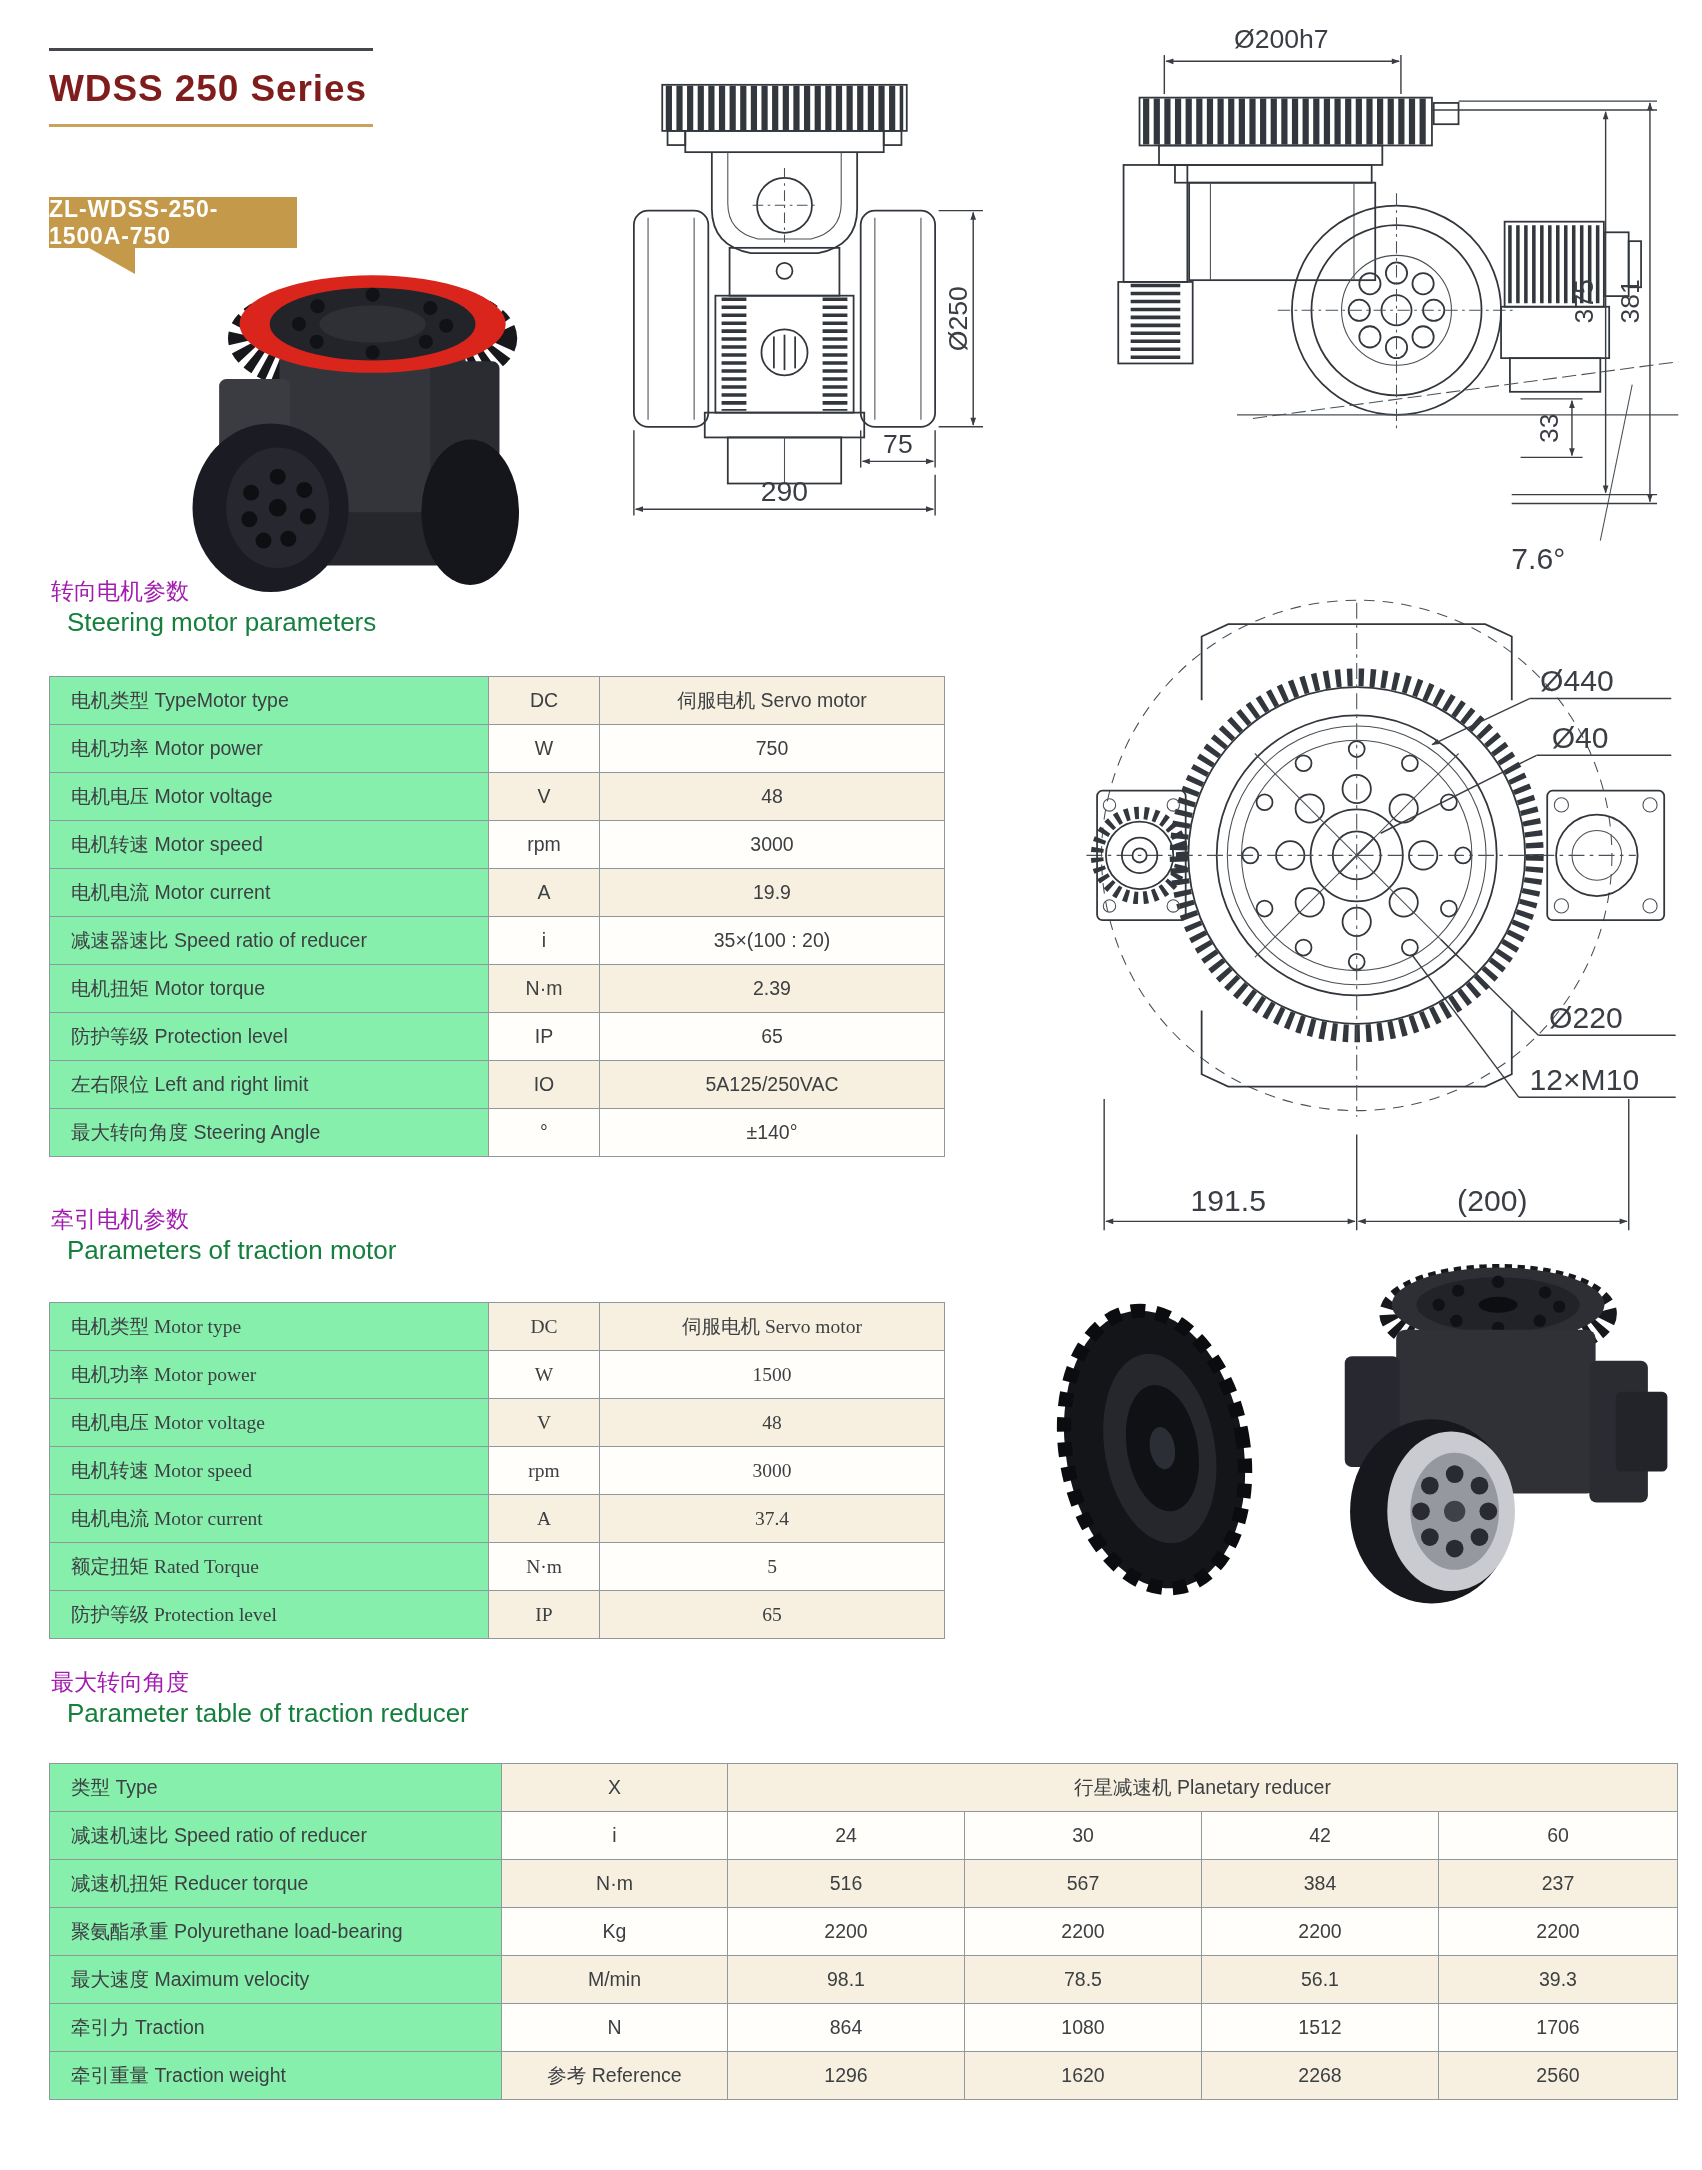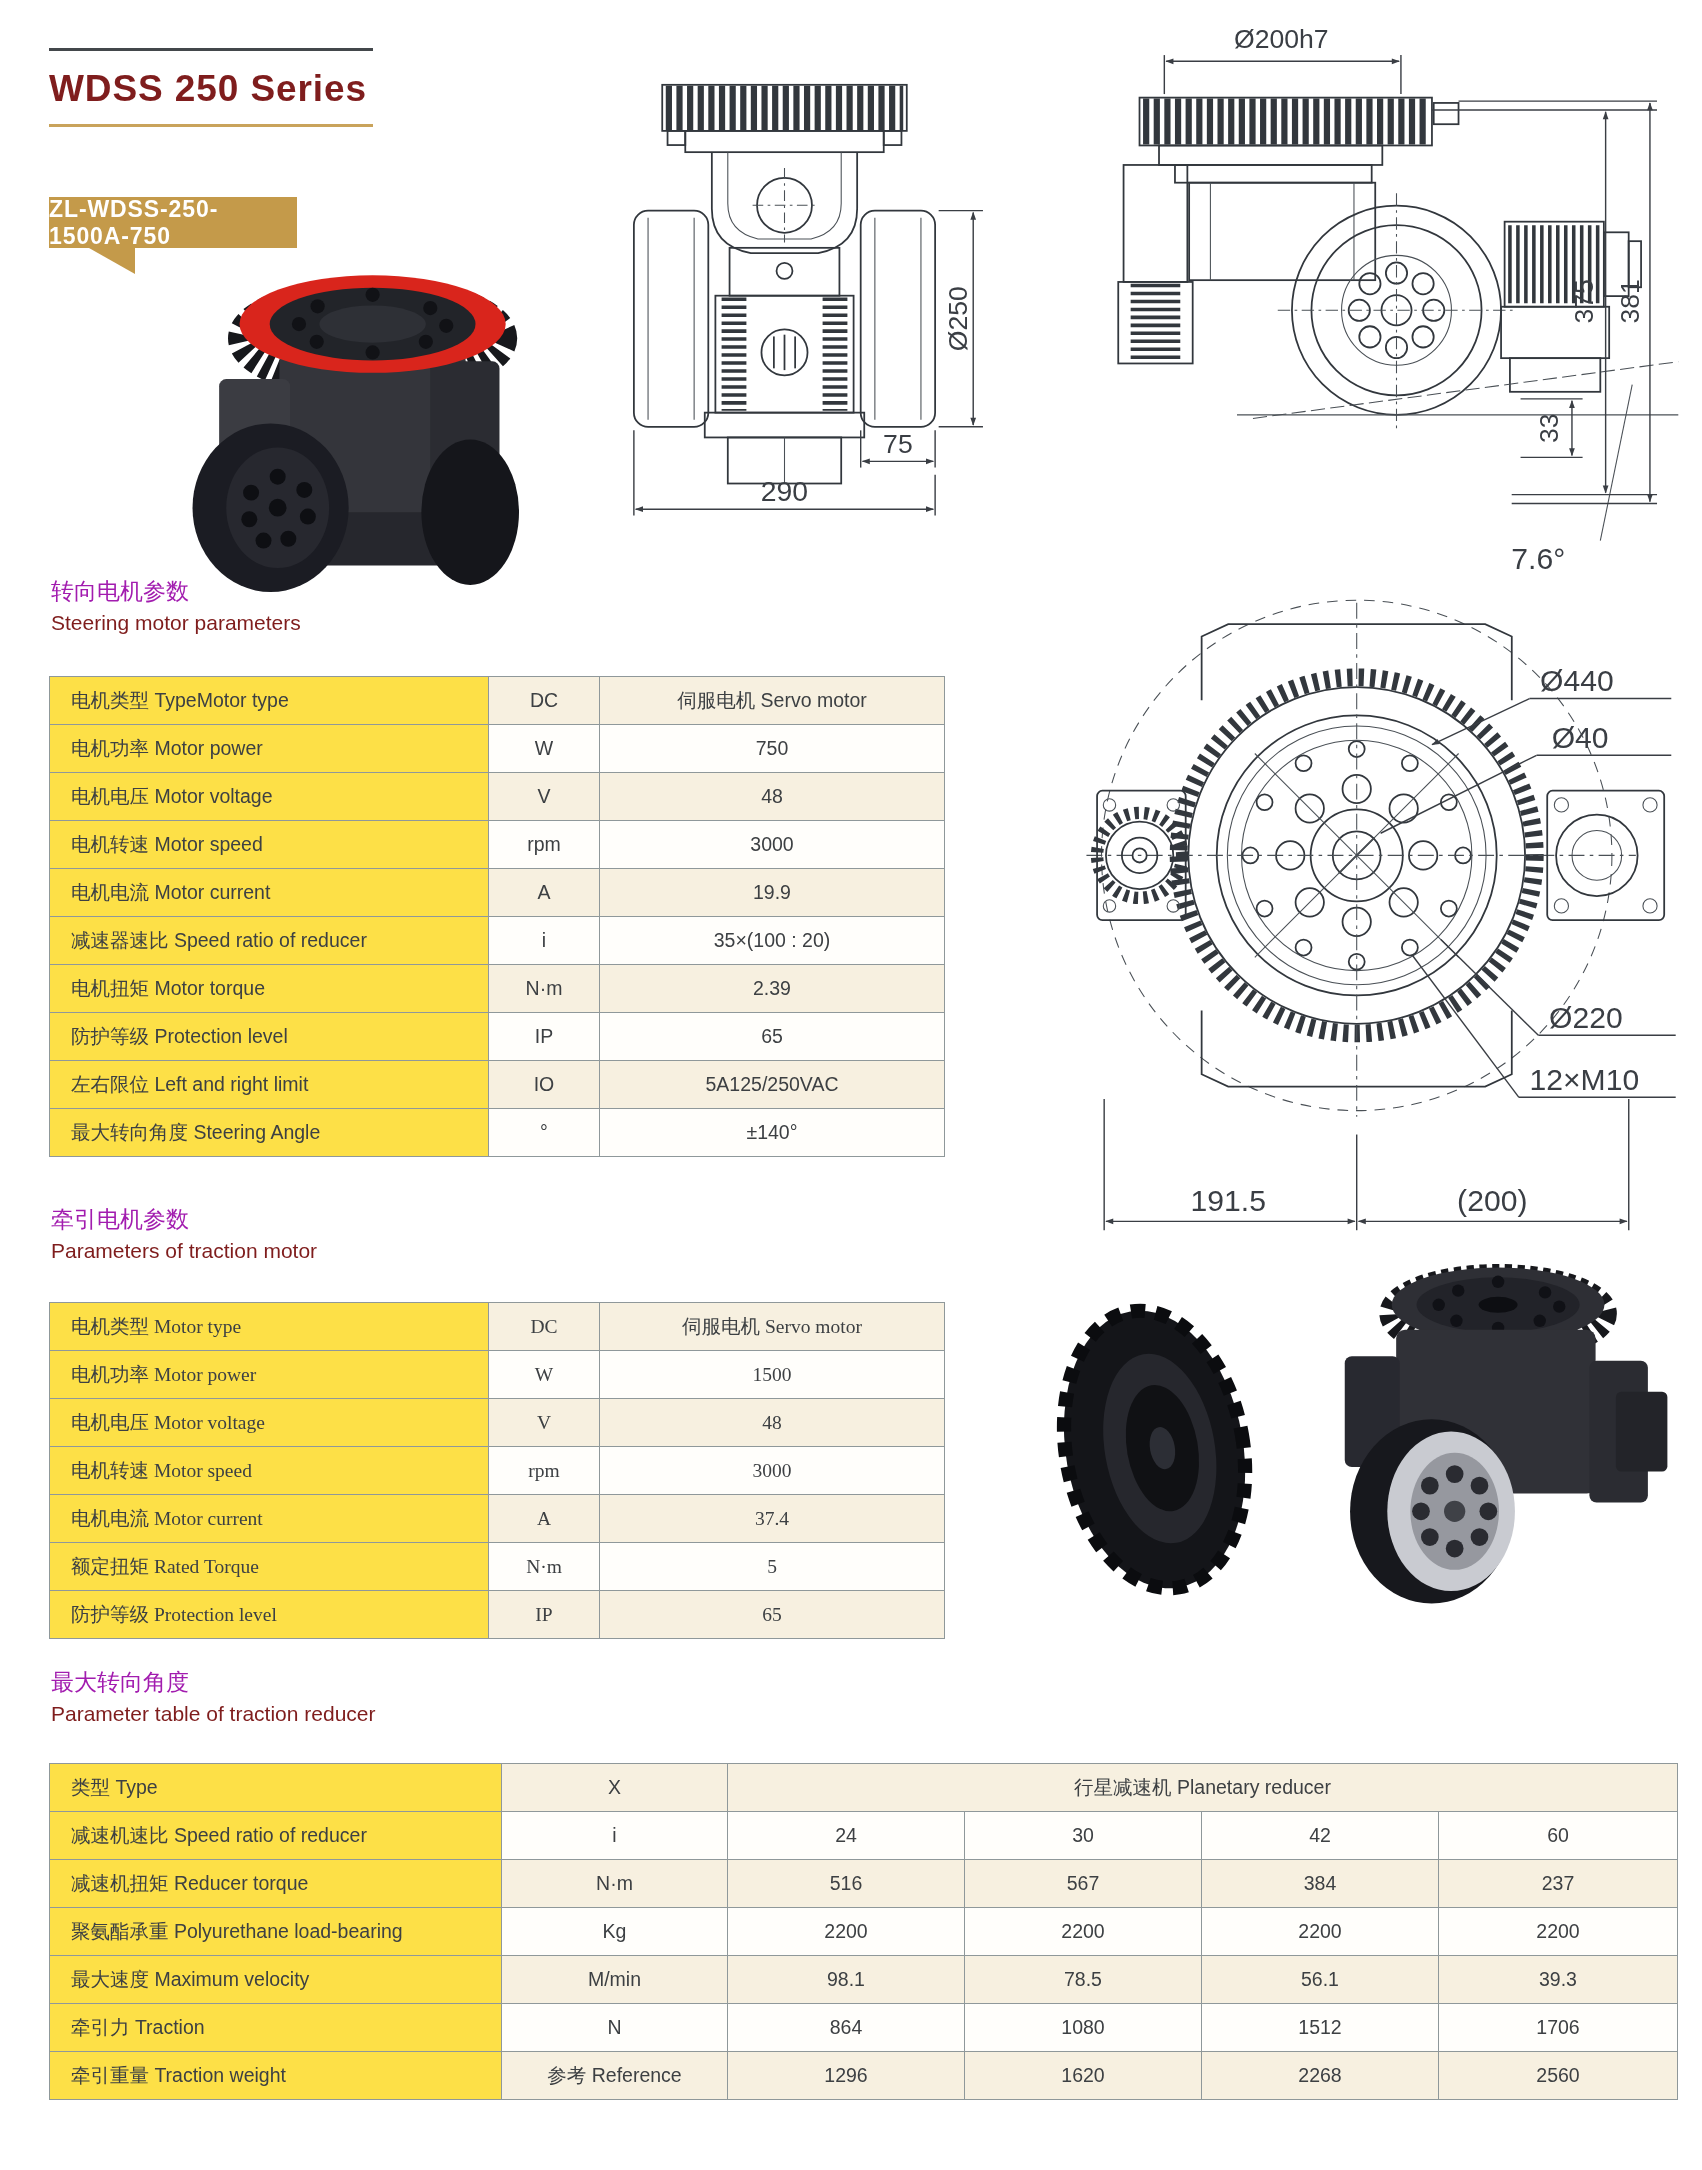--- a/index.html
+++ b/index.html
@@ -21,32 +21,32 @@
     position:absolute;left:49px;top:197px;width:248px;height:51px;
     background:#c49a4a;color:#ffffff;font-size:23px;font-weight:bold;
     display:flex;align-items:center;justify-content:center;letter-spacing:0.9px;
   }
   .badge-tail{position:absolute;left:89px;top:248px;width:0;height:0;
     border-top:26.6px solid #c49a4a;border-left:46px solid transparent;}
 
   
   .sec{position:absolute;left:51px;line-height:31px;}
   .sec .zh{font-size:23px;color:#a21caf;}
-  .sec .en{font-size:21px;color:#7f1d1d;}
+  .sec .en{font-size:26px;color:#15803d;margin-left:16px;}
 
   
   table.spec{
     position:absolute;border-collapse:collapse;table-layout:fixed;
     font-size:19.5px;color:#3d4043;
   }
   table.spec td{
     border:0.9px solid #8f989a;height:47px;padding:0 8.9px;
     overflow:hidden;white-space:nowrap;
   }
-  table.spec td.lbl{background:#fde047;text-align:left;padding-left:21px;}
+  table.spec td.lbl{background:#86efac;text-align:left;padding-left:21px;}
   table.spec td.unit,table.spec td.val{text-align:center;}
   table.spec tr:nth-child(odd) td.unit,
   table.spec tr:nth-child(odd) td.val{background:#f7f0e0;}
   table.spec tr:nth-child(even) td.unit,
   table.spec tr:nth-child(even) td.val{background:#fffefb;}
 
   #table-steering{left:49px;top:676px;width:896px;}
   #table-traction{left:49px;top:1302px;width:896px;font-family:Liberation Serif, serif;}
   #table-reducer {left:49px;top:1763px;width:1627px;}
 

